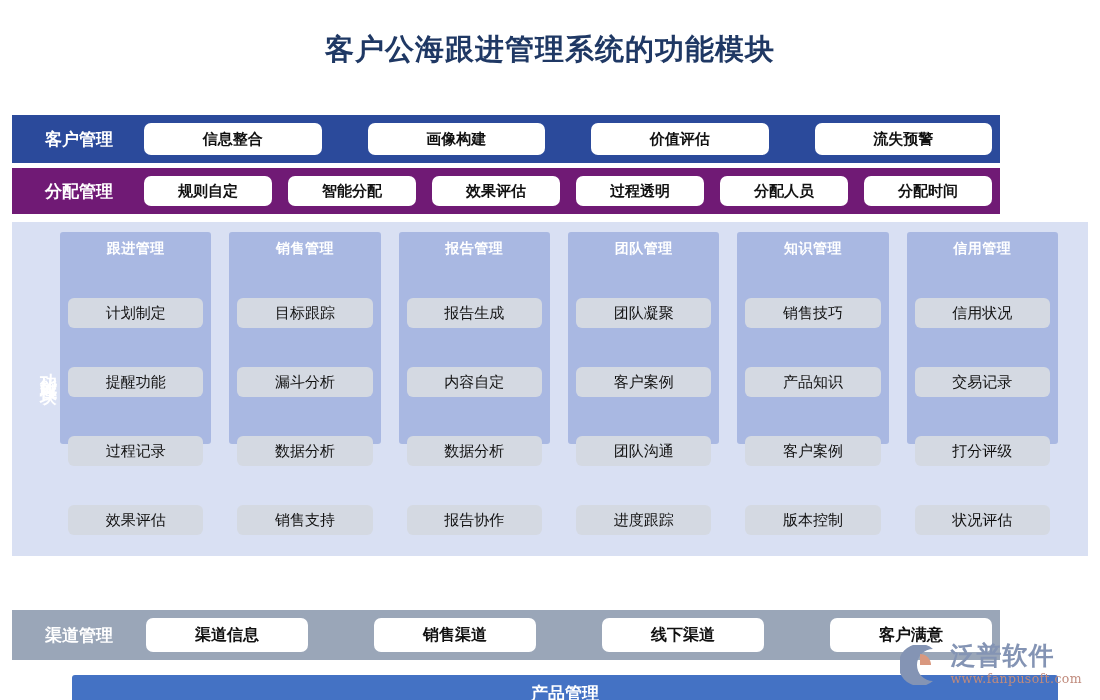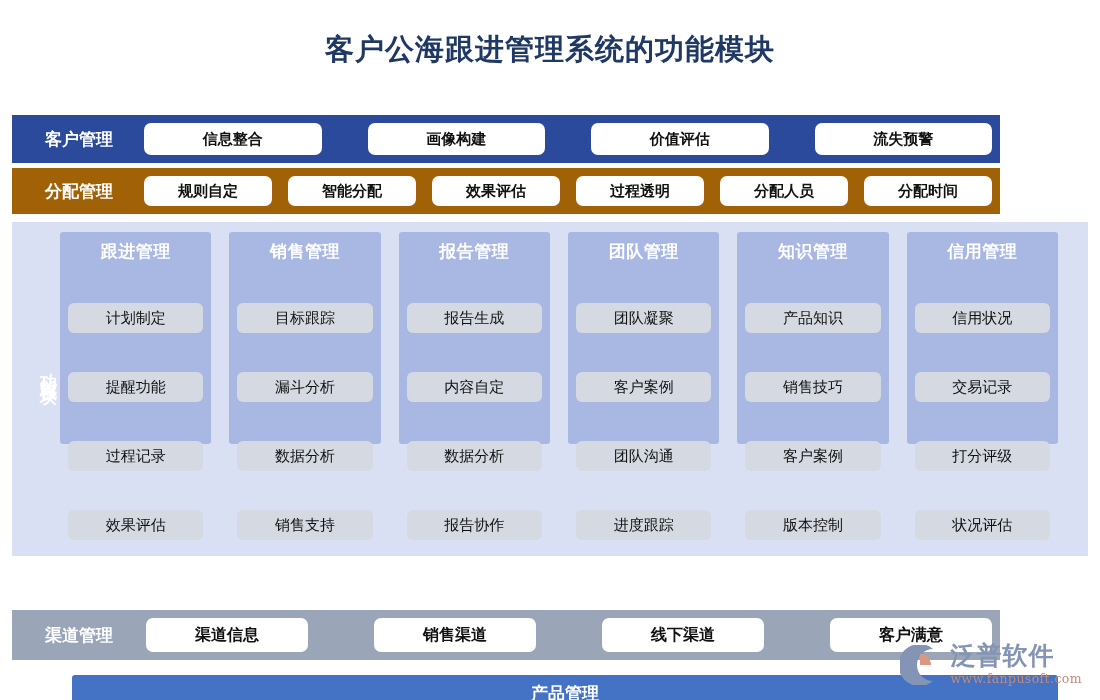--- a/index.html
+++ b/index.html
@@ -40,21 +40,21 @@
   #row-customer {
     top: 115px; height: 48px; background: #2B4A9B;
     padding: 0 8px;
   }
   #row-customer .band-label { width: 118px; font-size: 17px; }
   #row-customer .band-items { gap: 46px; padding-left: 6px; }
   #row-customer .chip { flex: 1; height: 32px; font-size: 15px; }
 
   
   #row-assign {
-    top: 168px; height: 46px; background: #a16207;
+    top: 168px; height: 46px; background: #701a75;
     padding: 0 8px;
     font-family: Liberation Serif, serif;
   }
   #row-assign .band-label { width: 118px; font-size: 17px; }
   #row-assign .band-items { gap: 16px; padding-left: 6px; }
   #row-assign .chip { flex: 1; height: 30px; font-size: 15px; }
 
   
   #row-channel {
     top: 570px; height: 50px; background: #9AA6B8;
@@ -81,21 +81,21 @@
   #columns {
     position: absolute; left: 48px; top: 10px; width: 998px; height: 212px;
     display: flex; gap: 18px;
   }
   .col {
     flex: 1; background: #A9B8E2; border-radius: 3px;
     padding: 8px 8px 9px 8px;
     display: flex; flex-direction: column;
   }
   .col-title {
-    color: #ffffff; font-weight: bold; font-size: 17px;
+    color: #ffffff; font-weight: bold; font-size: 14px;
     text-align: center; margin-bottom: 8px; letter-spacing: .5px;
   }
   .col-items { display: flex; flex-direction: column; gap: 7px; flex: 1; }
   .col-item {
     background: #D4D9E2; color: #111111;
     font-size: 15px; border-radius: 6px;
     height: 30px; display: flex; align-items: center; justify-content: center; margin-top: 32px;
   }
 
   
@@ -206,22 +206,22 @@
           <div class="col-item">团队凝聚</div>
           <div class="col-item">客户案例</div>
           <div class="col-item">团队沟通</div>
           <div class="col-item">进度跟踪</div>
         </div>
       </div>
 
       <div class="col">
         <div class="col-title">知识管理</div>
         <div class="col-items">
+          <div class="col-item">销售技巧</div>
           <div class="col-item">产品知识</div>
-          <div class="col-item">销售技巧</div>
           <div class="col-item">客户案例</div>
           <div class="col-item">版本控制</div>
         </div>
       </div>
 
       <div class="col">
         <div class="col-title">信用管理</div>
         <div class="col-items">
           <div class="col-item">信用状况</div>
           <div class="col-item">交易记录</div>

